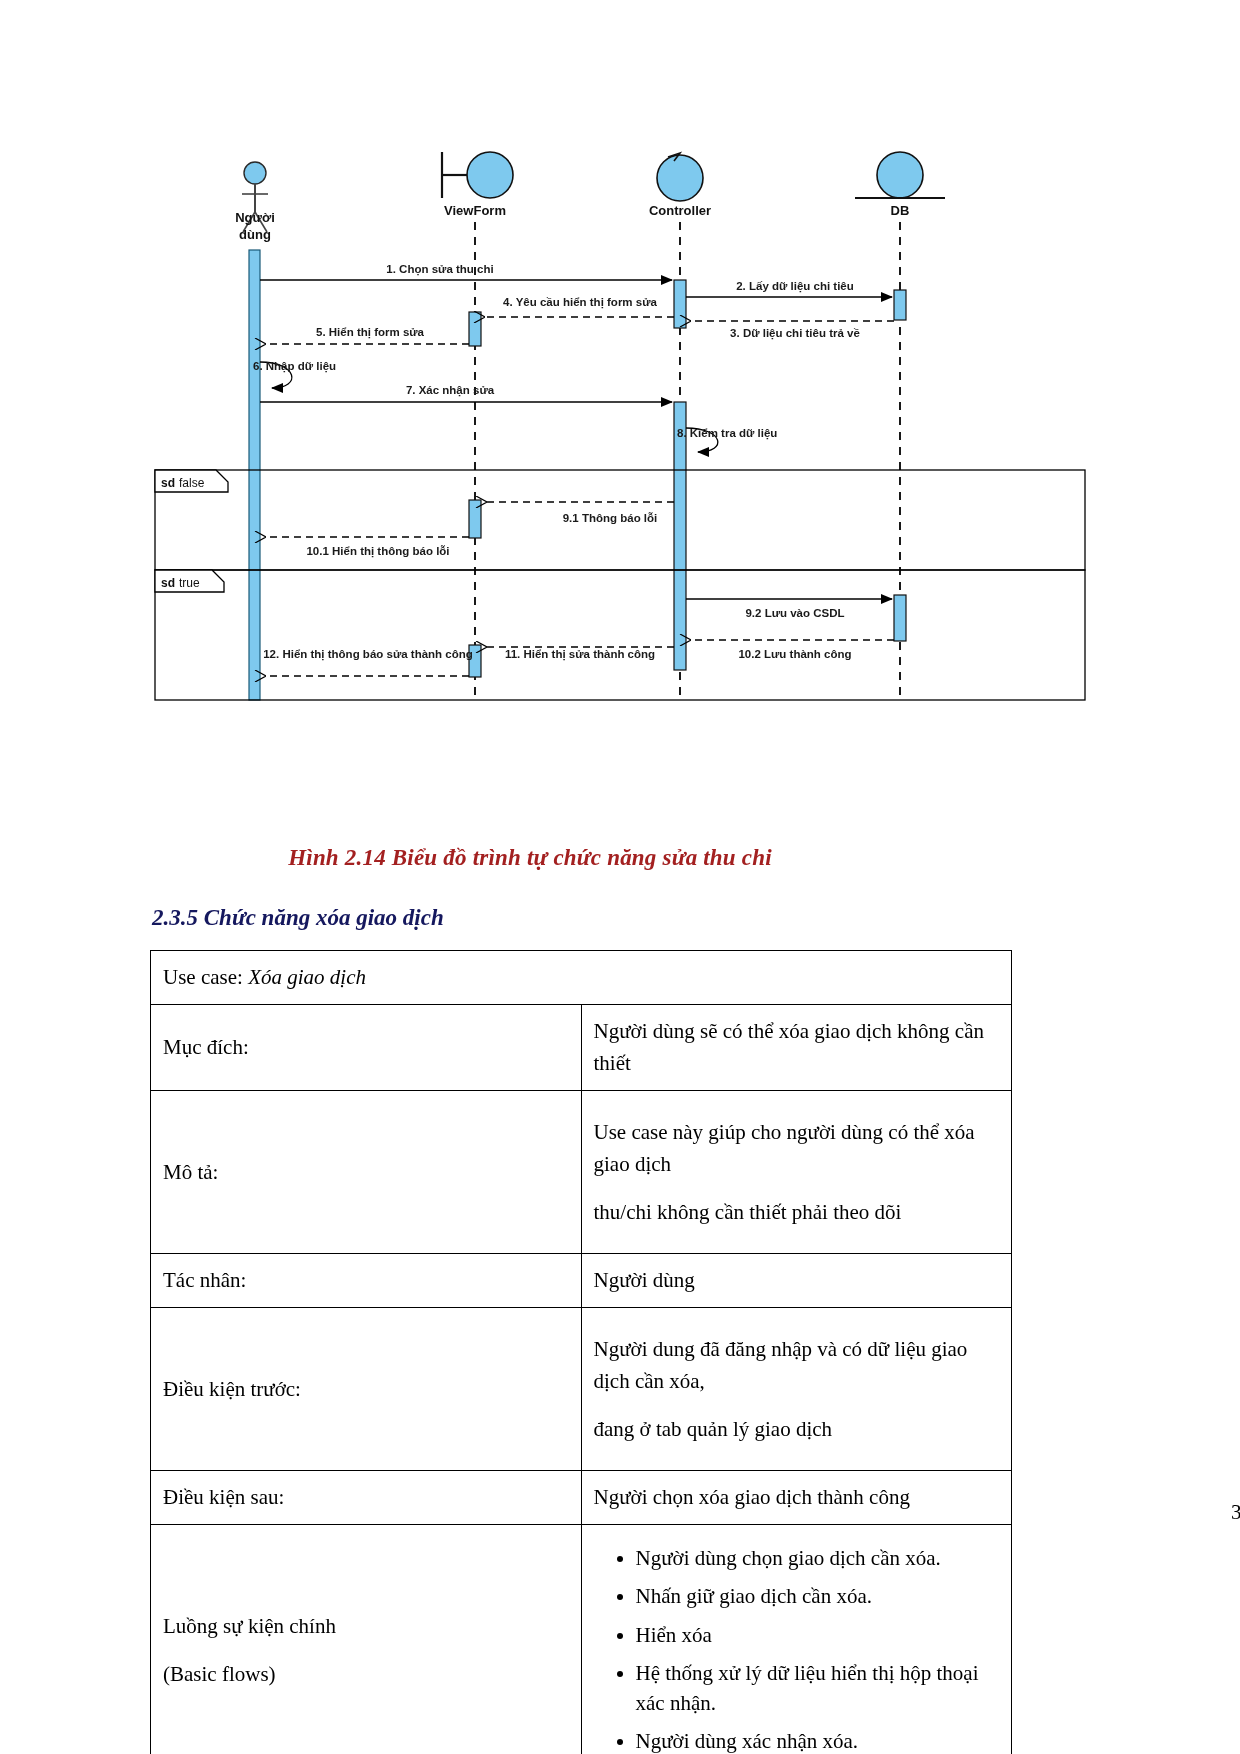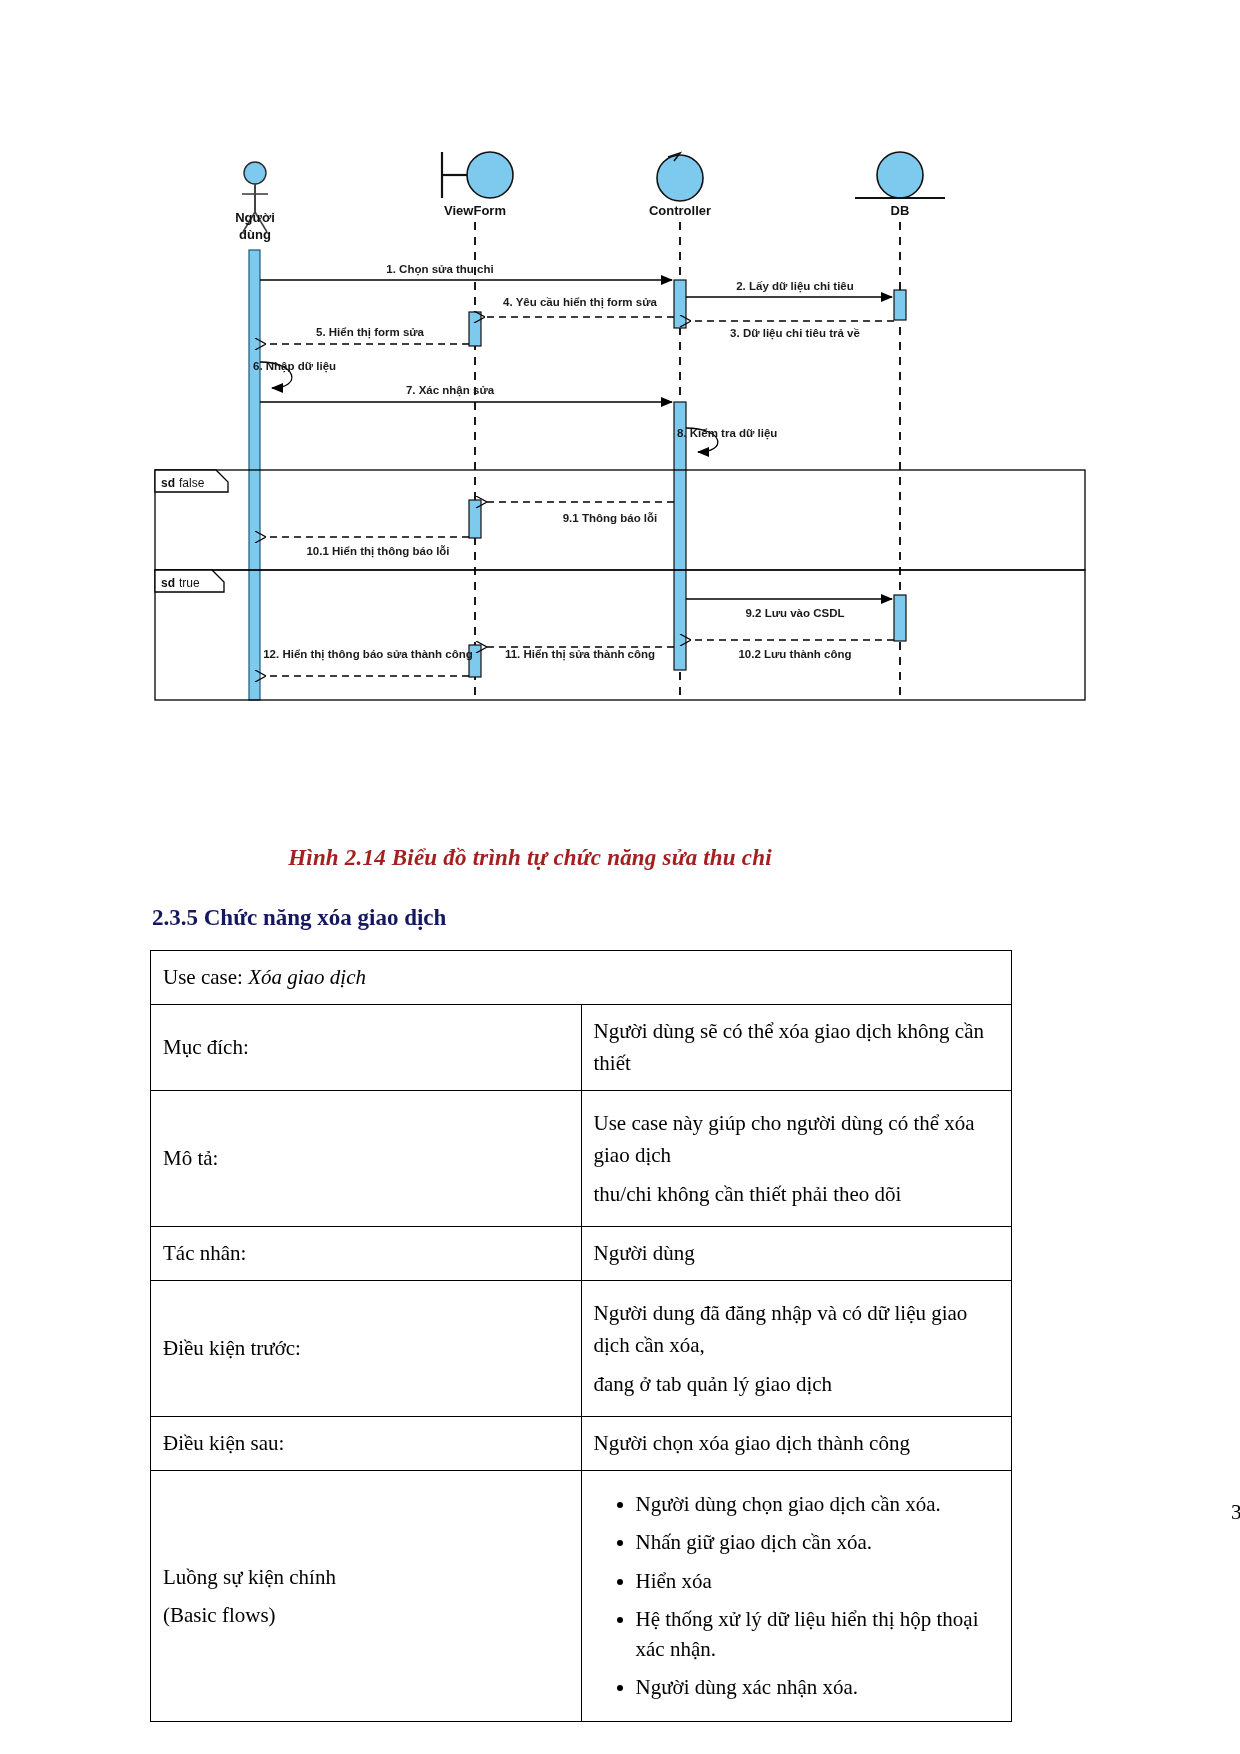--- a/index.html
+++ b/index.html
@@ -40,20 +40,21 @@
     color: #A32020;
     letter-spacing: .2px;
   }
 
   
   .section-heading {
     position: absolute;
     left: 152px;
     top: 905px;
     font-family: "Liberation Serif", serif;
+    font-style: italic;
     font-weight: bold;
     font-size: 23px;
     color: #15185E;
   }
 
   
   .uc-table {
     position: absolute;
     left: 150px;
     top: 950px;
@@ -75,21 +76,21 @@
   .uc-table .uc-name { font-style: italic; }
   .uc-table ul {
     margin: 2px 0 2px 0;
     padding-left: 42px;
     list-style: disc;
   }
   .uc-table ul li {
     margin: 9px 0;
     line-height: 1.4;
   }
-  .uc-table .multi p { margin: 6px 0; }
+  .uc-table .multi p { margin: 15px 0; }
 
   
   .page-number {
     position: absolute;
     left: 12px;
     top: 1500px;
     width: 1240px;
     text-align: right;
     font-family: "Liberation Serif", serif;
     font-size: 21px;

